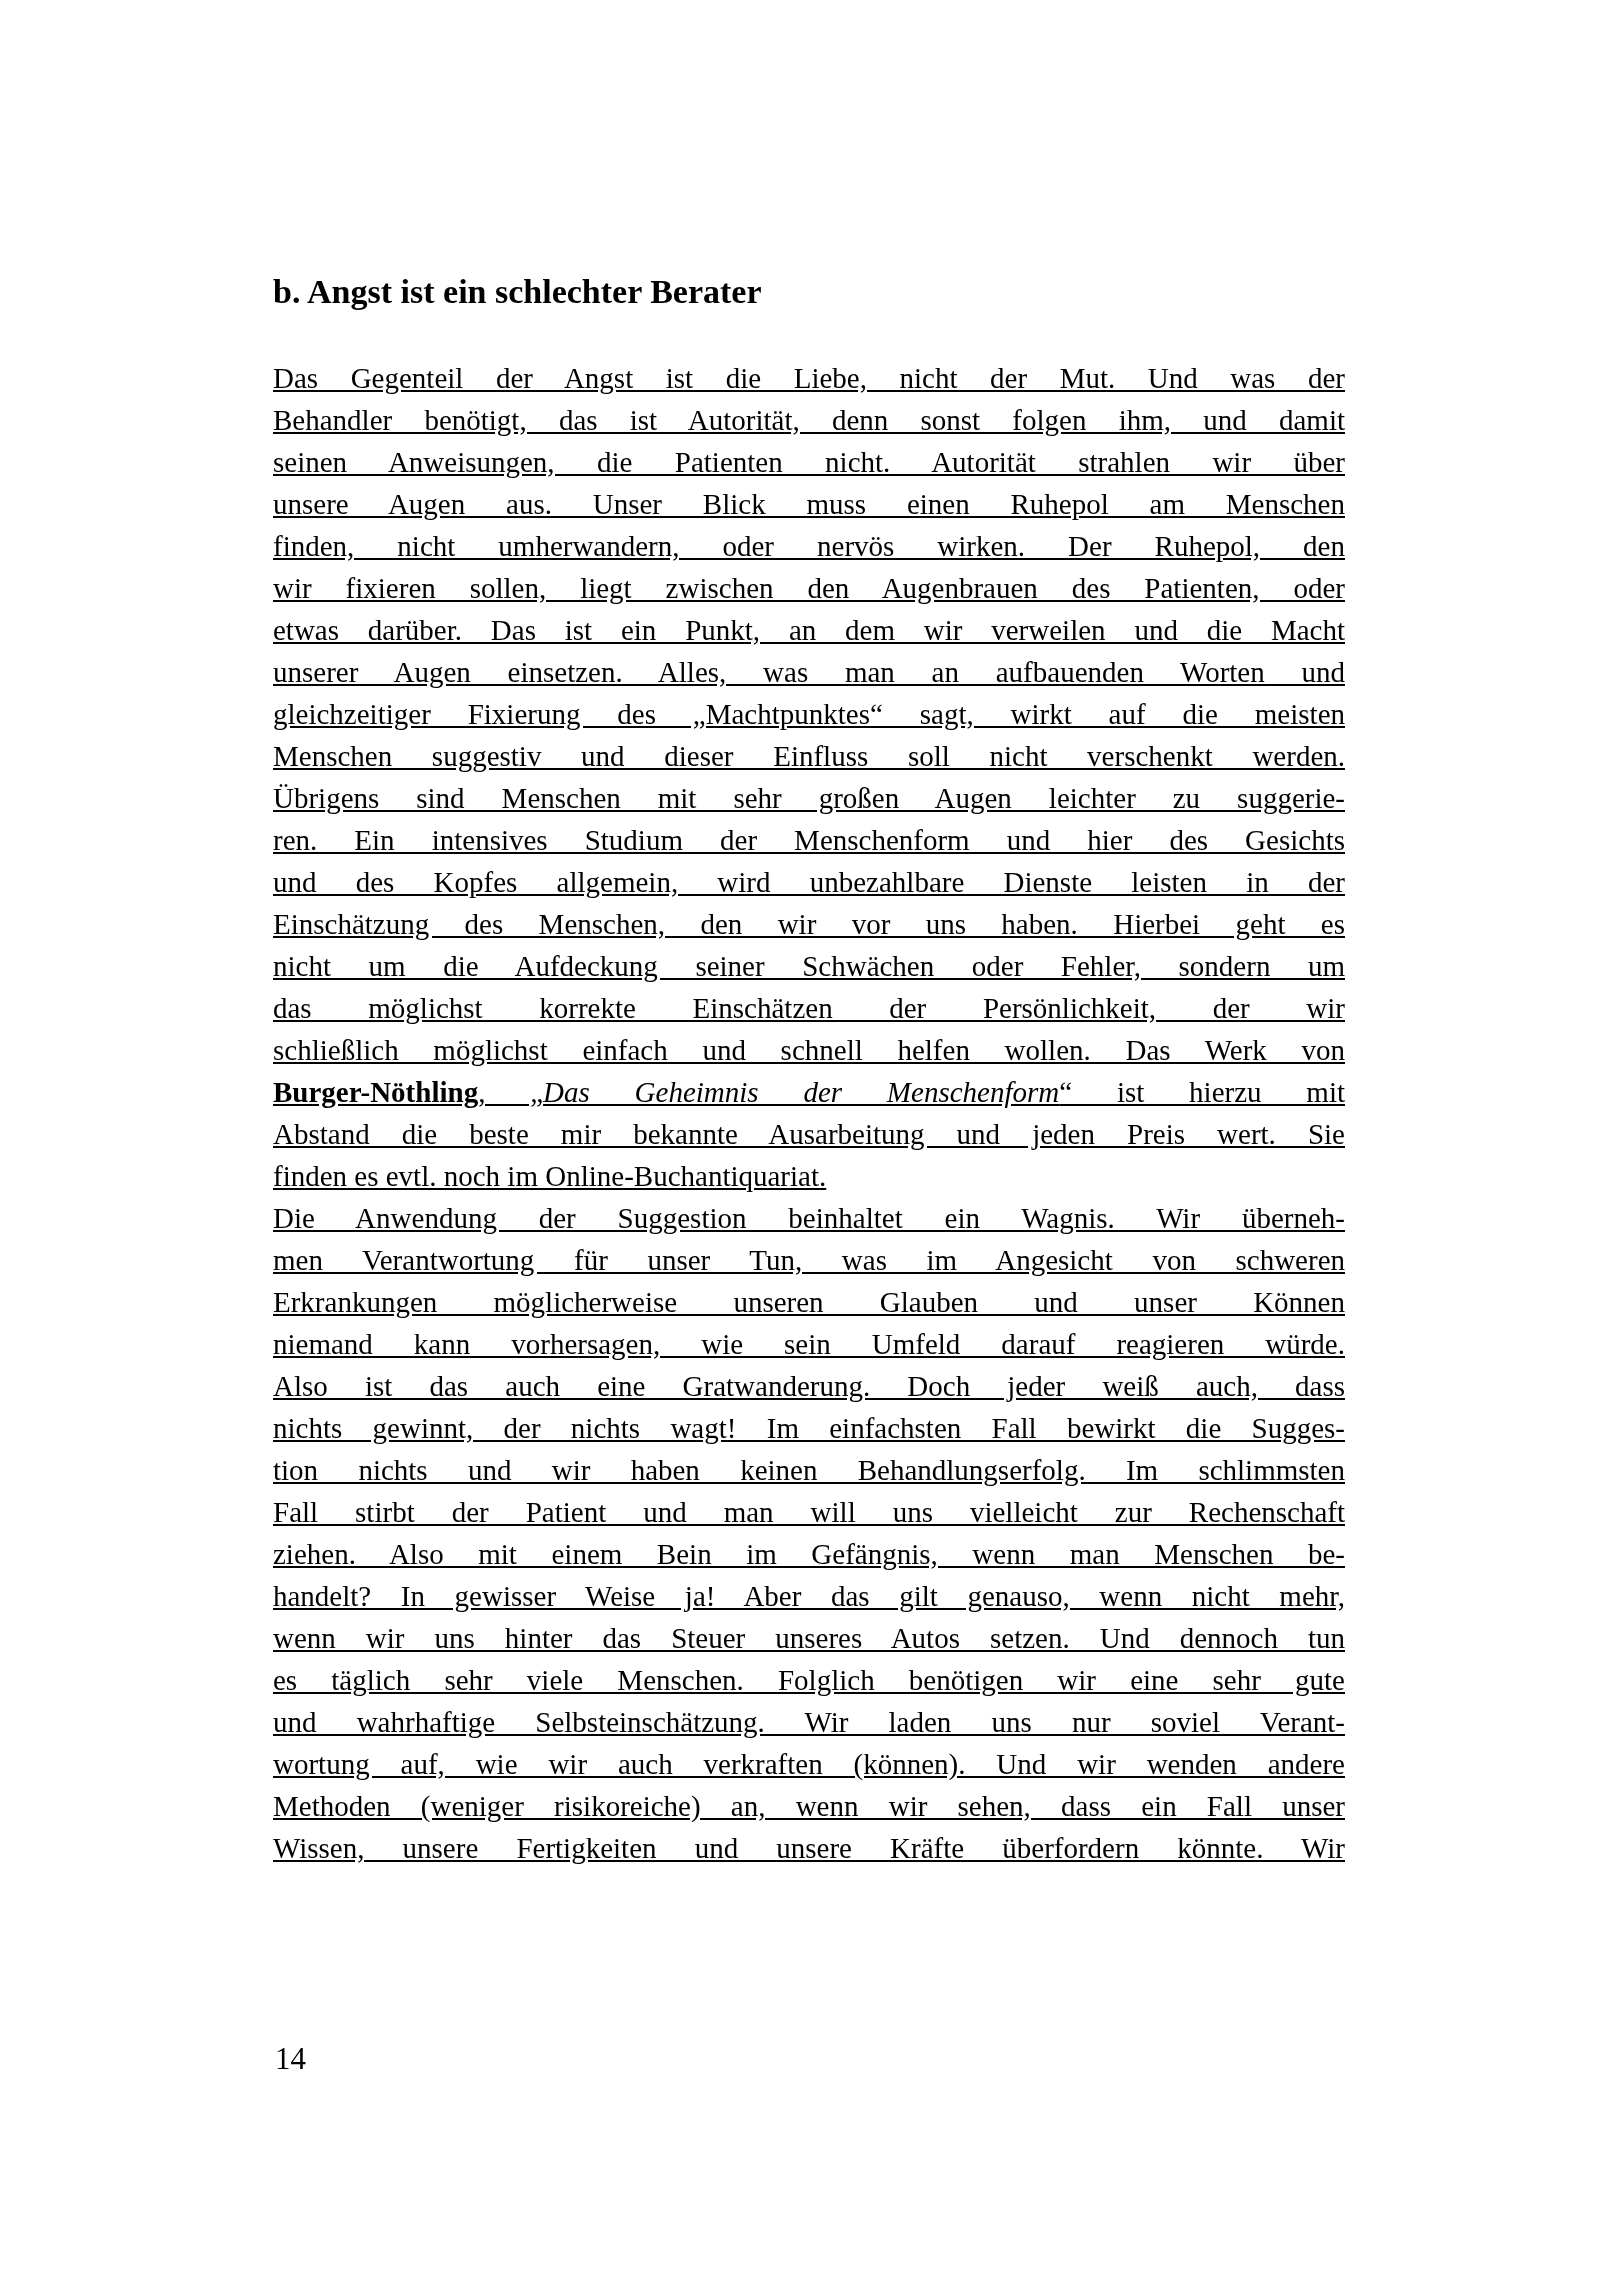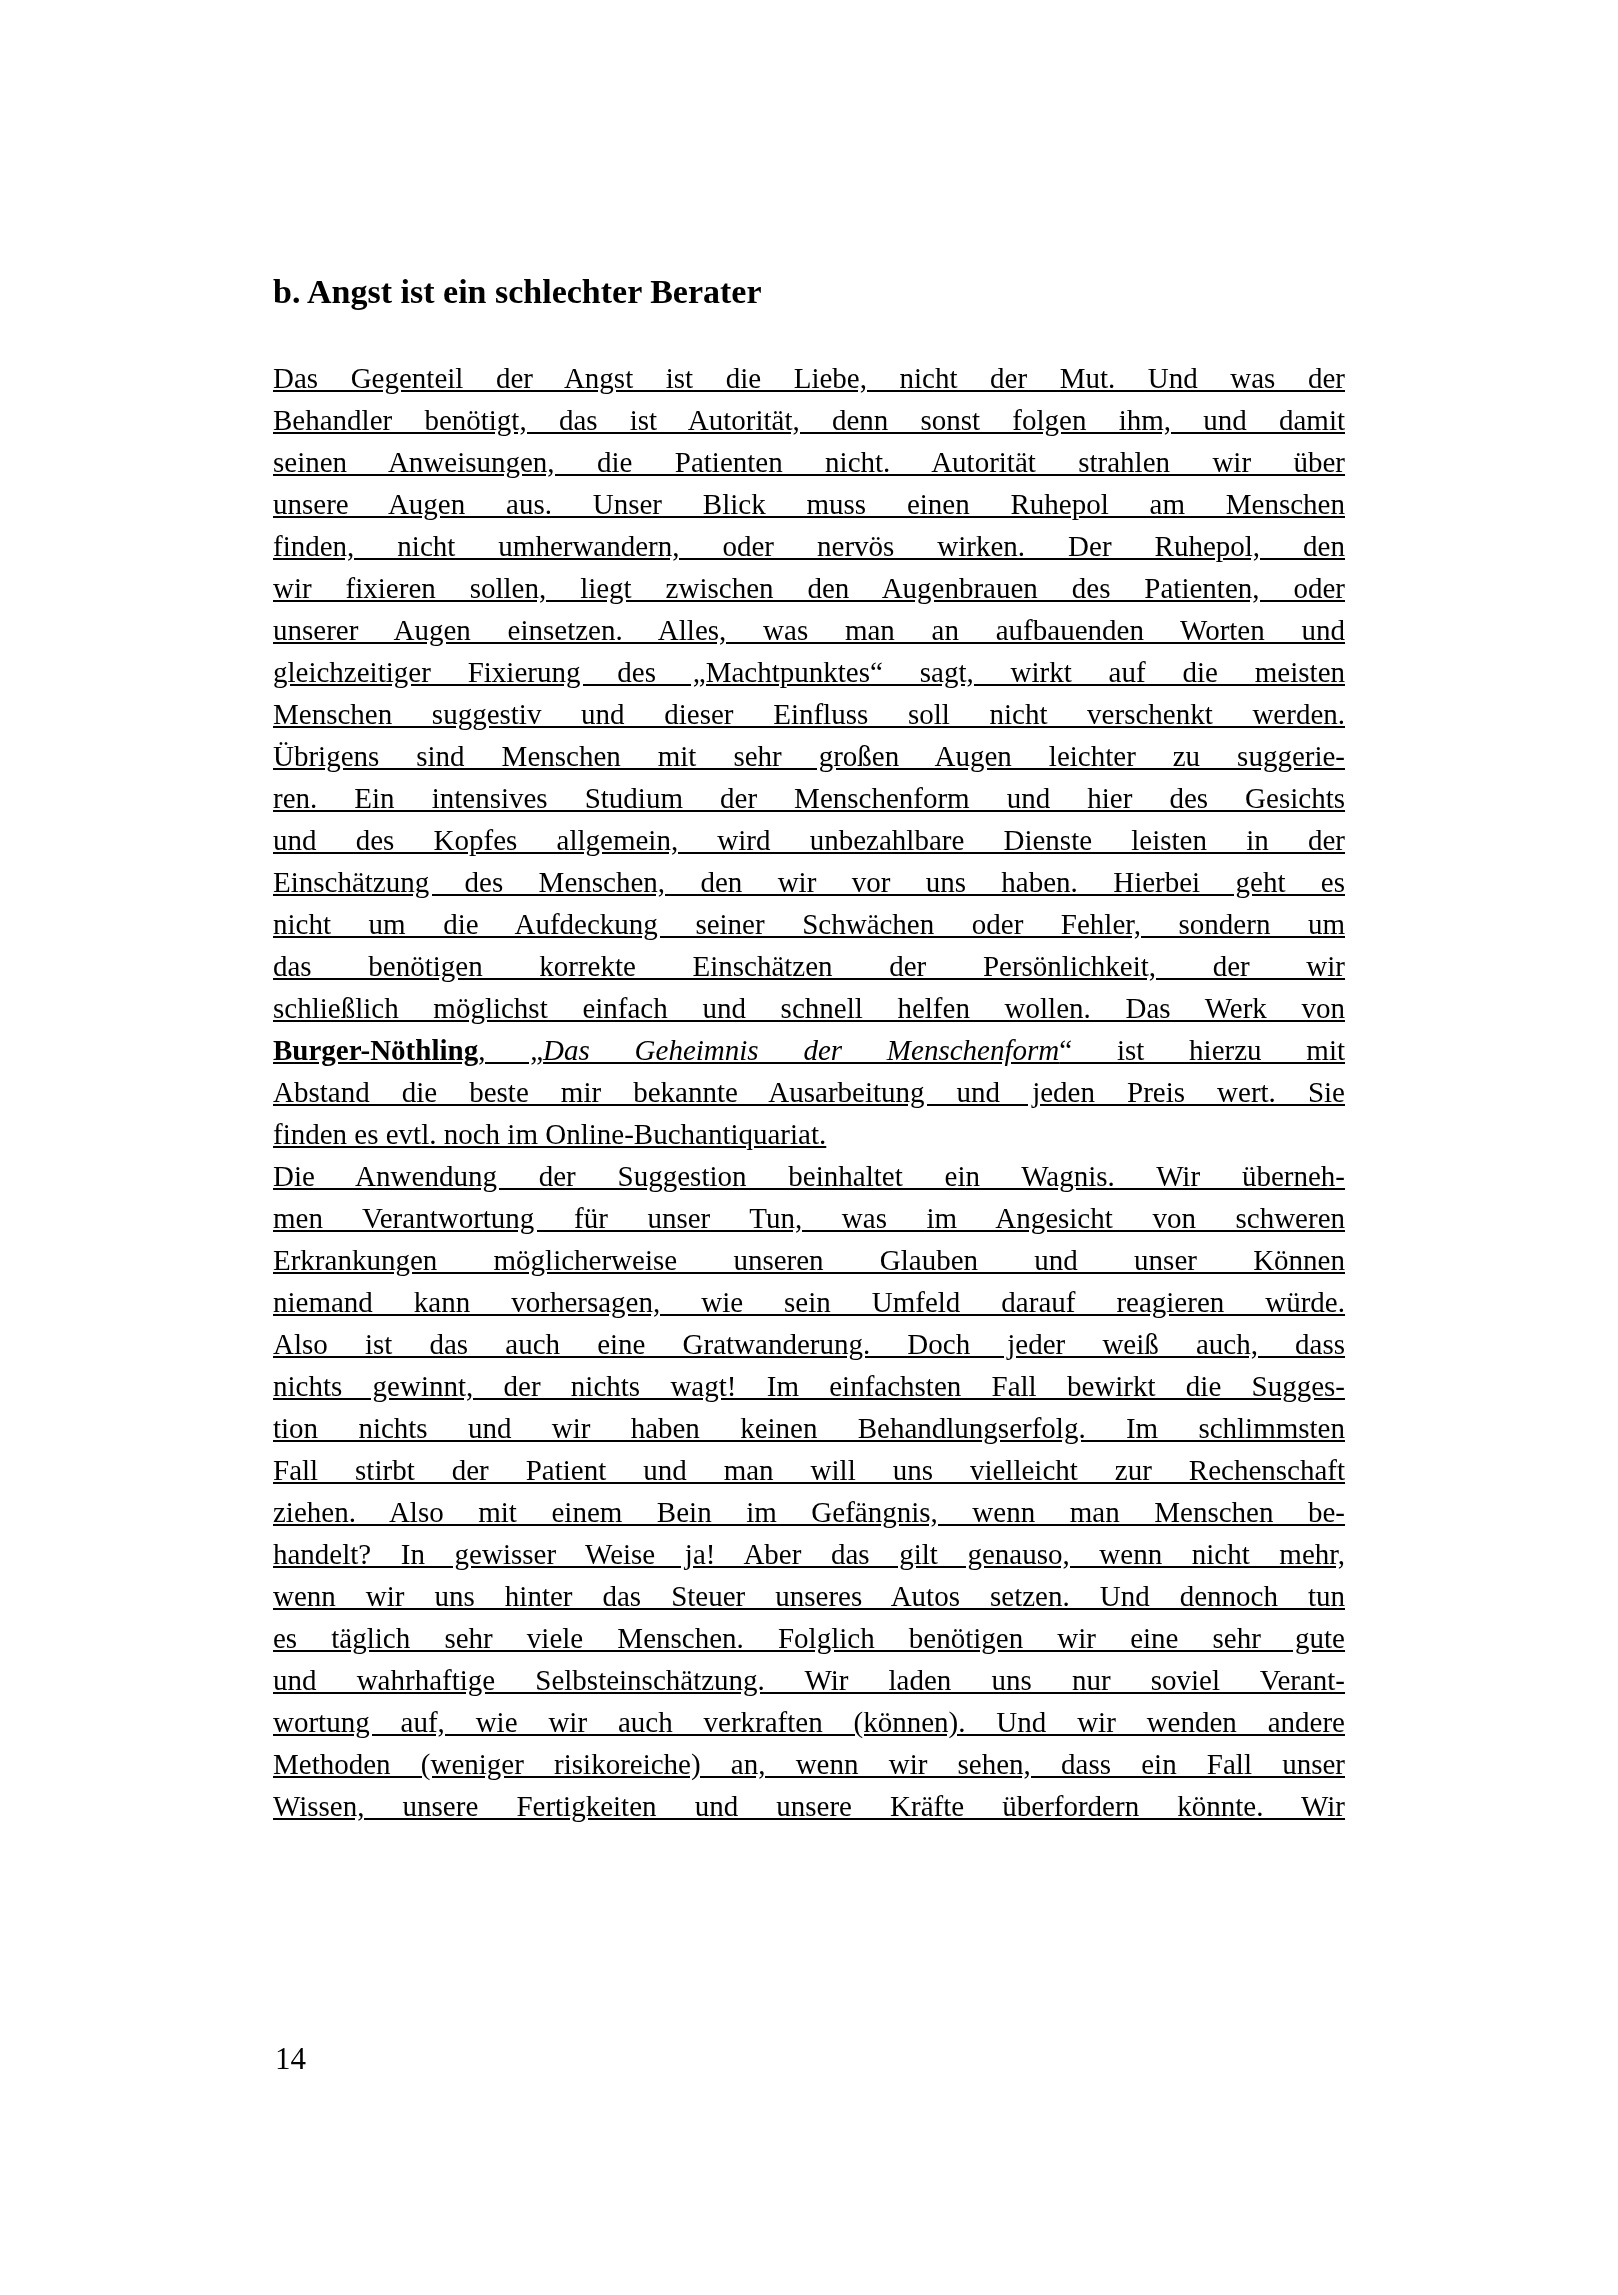--- a/index.html
+++ b/index.html
@@ -64,29 +64,30 @@
 <div class="page">
   <div class="heading">b. Angst ist ein schlechter Berater</div>
 
   <div class="body-text">
       <div class="line"><span>Das Gegenteil der Angst ist die Liebe, nicht der Mut. Und was der</span></div>
       <div class="line"><span>Behandler benötigt, das ist Autorität, denn sonst folgen ihm, und damit</span></div>
       <div class="line"><span>seinen Anweisungen, die Patienten nicht. Autorität strahlen wir über</span></div>
       <div class="line"><span>unsere Augen aus. Unser Blick muss einen Ruhepol am Menschen</span></div>
       <div class="line"><span>finden, nicht umherwandern, oder nervös wirken. Der Ruhepol, den</span></div>
       <div class="line"><span>wir fixieren sollen, liegt zwischen den Augenbrauen des Patienten, oder</span></div>
+      <div class="line"><span>etwas darüber. Das ist ein Punkt, an dem wir verweilen und die Macht</span></div>
       <div class="line"><span>unserer Augen einsetzen. Alles, was man an aufbauenden Worten und</span></div>
       <div class="line"><span>gleichzeitiger Fixierung des „Machtpunktes“ sagt, wirkt auf die meisten</span></div>
       <div class="line"><span>Menschen suggestiv und dieser Einfluss soll nicht verschenkt werden.</span></div>
       <div class="line"><span>Übrigens sind Menschen mit sehr großen Augen leichter zu suggerie-</span></div>
       <div class="line"><span>ren. Ein intensives Studium der Menschenform und hier des Gesichts</span></div>
       <div class="line"><span>und des Kopfes allgemein, wird unbezahlbare Dienste leisten in der</span></div>
       <div class="line"><span>Einschätzung des Menschen, den wir vor uns haben. Hierbei geht es</span></div>
       <div class="line"><span>nicht um die Aufdeckung seiner Schwächen oder Fehler, sondern um</span></div>
-      <div class="line"><span>das benötigen korrekte Einschätzen der Persönlichkeit, der wir</span></div>
+      <div class="line"><span>das möglichst korrekte Einschätzen der Persönlichkeit, der wir</span></div>
       <div class="line"><span>schließlich möglichst einfach und schnell helfen wollen. Das Werk von</span></div>
       <div class="line"><span class="bold">Burger-Nöthling</span><span>, „</span><span class="italic">Das Geheimnis der Menschenform</span><span>“ ist hierzu mit</span></div>
       <div class="line"><span>Abstand die beste mir bekannte Ausarbeitung und jeden Preis wert. Sie</span></div>
       <div class="line flush"><span>finden es evtl. noch im Online-Buchantiquariat.</span></div>
       <div class="line"><span>Die Anwendung der Suggestion beinhaltet ein Wagnis. Wir überneh-</span></div>
       <div class="line"><span>men Verantwortung für unser Tun, was im Angesicht von schweren</span></div>
       <div class="line"><span>Erkrankungen möglicherweise unseren Glauben und unser Können</span></div>
       <div class="line"><span>niemand kann vorhersagen, wie sein Umfeld darauf reagieren würde.</span></div>
       <div class="line"><span>Also ist das auch eine Gratwanderung. Doch jeder weiß auch, dass</span></div>
       <div class="line"><span>nichts gewinnt, der nichts wagt! Im einfachsten Fall bewirkt die Sugges-</span></div>

